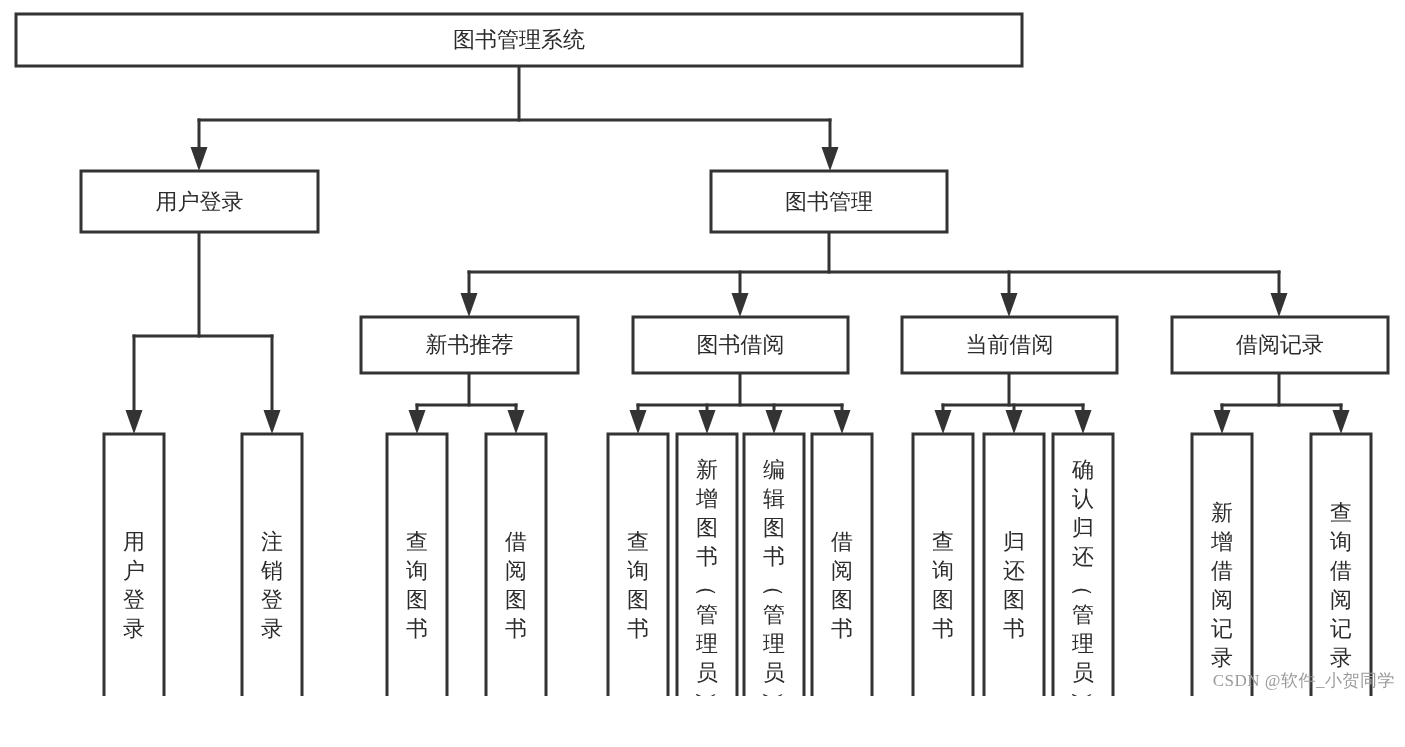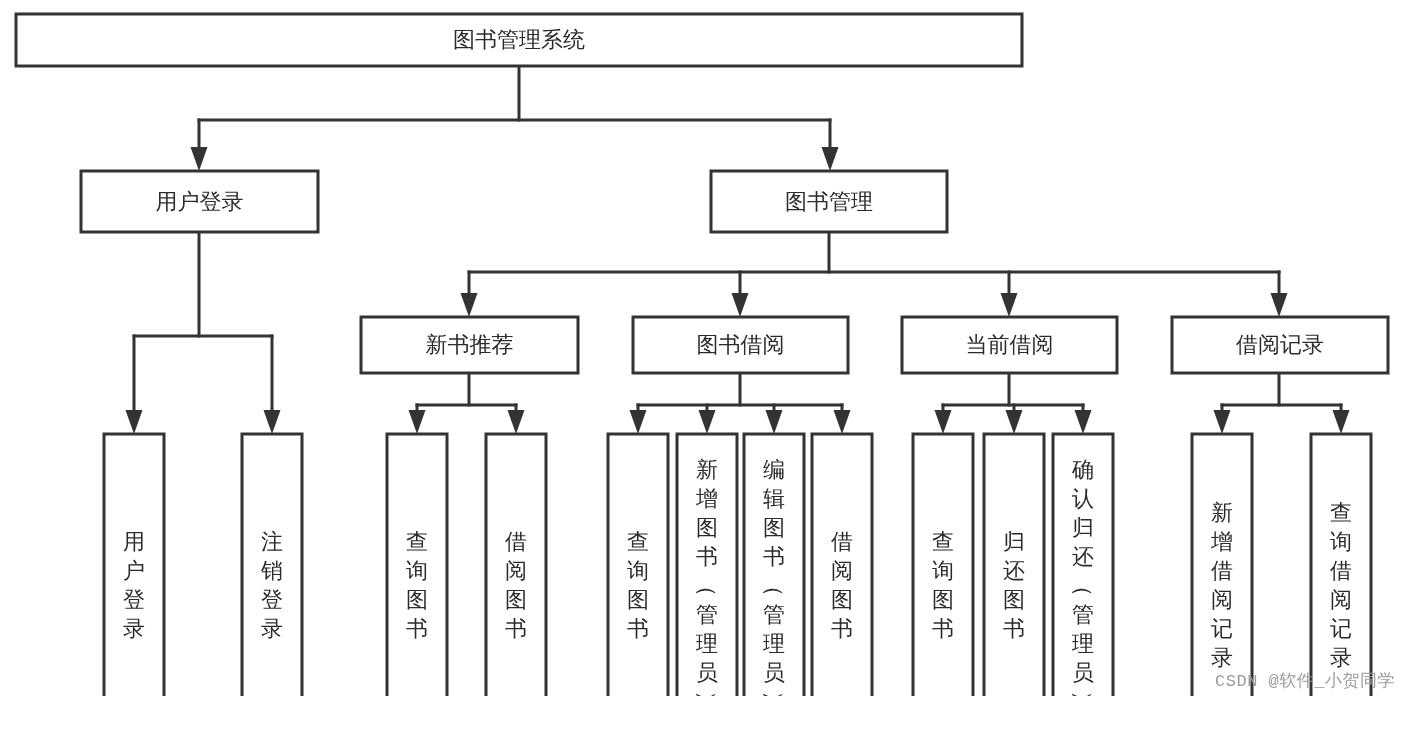--- a/index.html
+++ b/index.html
@@ -49,21 +49,21 @@
     font-size: 22px;
     font-family: "DejaVu Sans", "Liberation Sans", sans-serif;
     text-anchor: middle;
   }
   .watermark {
     position: absolute;
     right: 10px;
     bottom: 4px;
     font-size: 17px;
     color: #9a9a9a;
-    font-family: Liberation Mono, monospace;
+    font-family: Liberation Serif, serif;
     white-space: nowrap;
     letter-spacing: 0.5px;
   }
 </style>
 </head>
 <body>
 
 <div id="stage">
   <svg id="diagram" viewBox="0 0 1405 747">
     <g id="connectors-layer">

